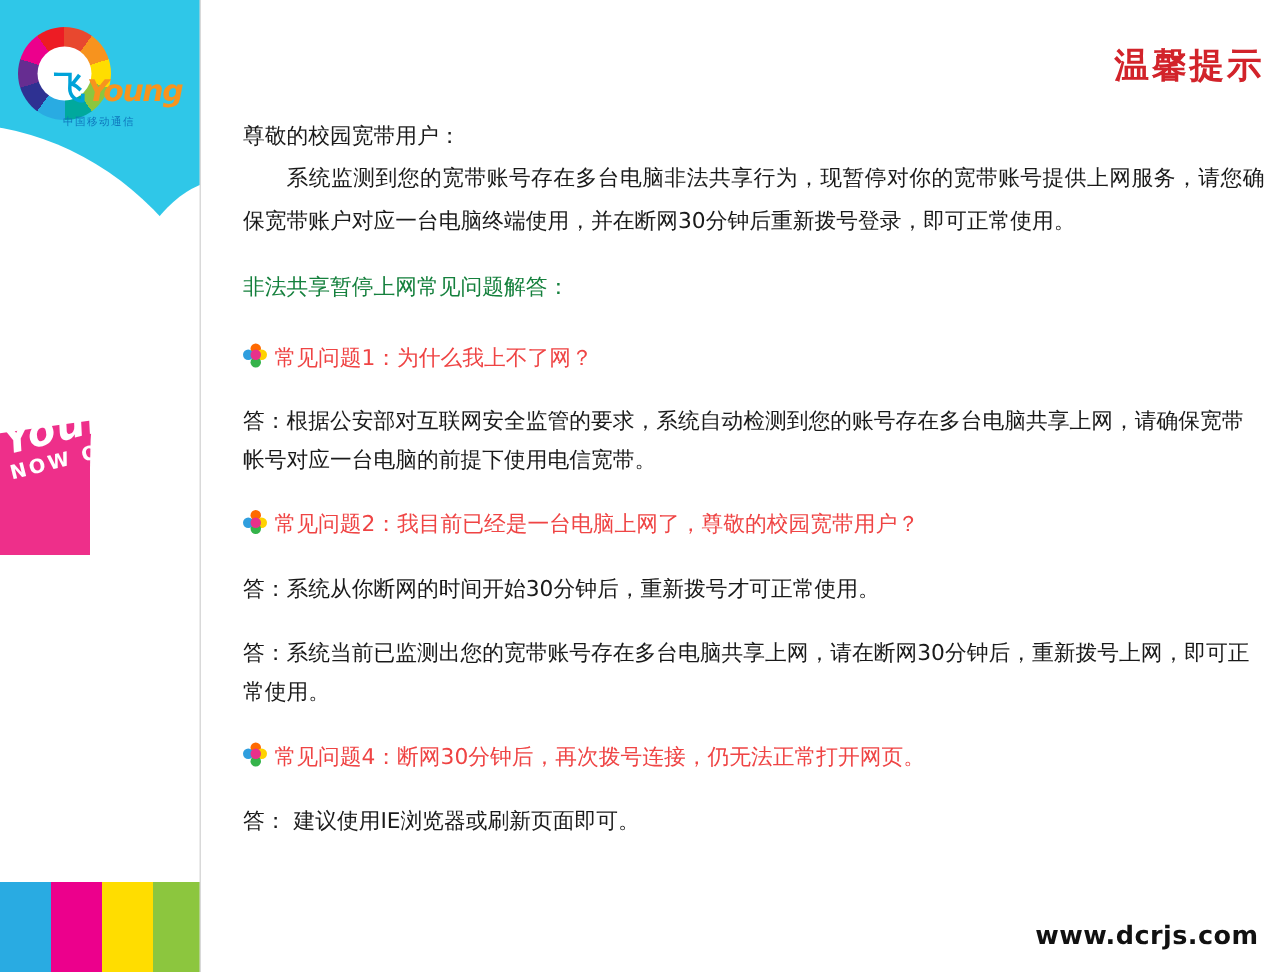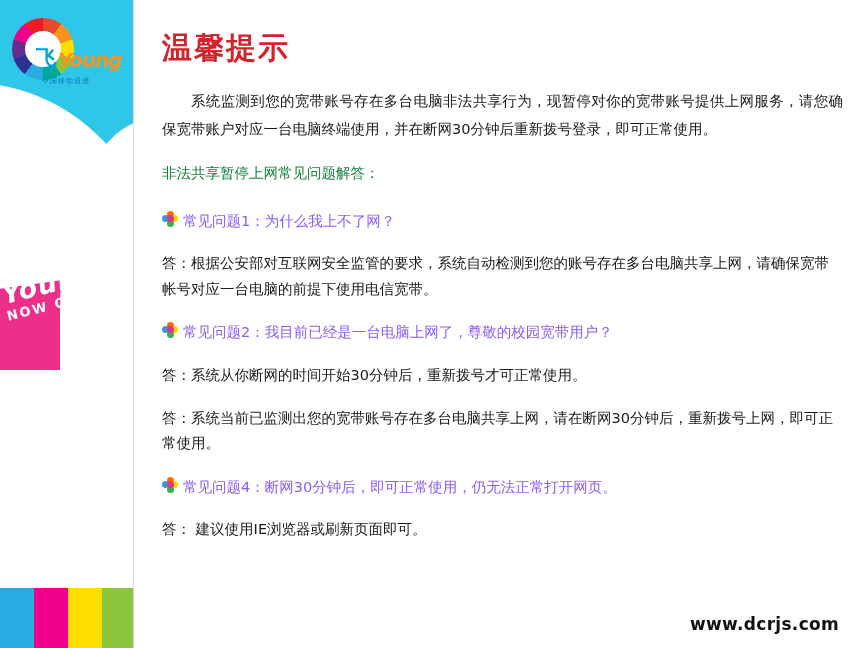--- a/index.html
+++ b/index.html
@@ -173,23 +173,23 @@
     position: absolute;
     left: 134px;
     top: 0;
     right: 0;
     bottom: 0;
     padding: 22px 14px 0 28px;
     box-sizing: border-box;
   }
 
   .title {
-    text-align: left;
+    text-align: right;
     color: #d2232a;
-    font-size: 30px;
+    font-size: 23px;
     font-weight: bold;
     margin: 6px 0 18px 0;
     letter-spacing: 2px;
     font-family: "DejaVu Serif", "Liberation Serif", serif;
   }
 
   .para {
     font-size: 14.5px;
     color: #1a1a1a;
     line-height: 1.95;
@@ -206,21 +206,21 @@
     color: #15803d;
     margin: 0 0 12px 0;
   }
 
   .faq { margin-bottom: 18px; }
 
   .faq-q {
     display: flex;
     align-items: flex-start;
     font-size: 14.5px;
-    color: #8b5cf6;
+    color: #ef4444;
     line-height: 1.7;
   }
   .flower-icon {
     flex: 0 0 auto;
     width: 16px;
     height: 16px;
     margin: 2px 5px 0 0;
     position: relative;
   }
   .flower-icon span {
@@ -287,20 +287,21 @@
     <div class="fb fb3"></div>
     <div class="fb fb4"></div>
   </div>
 </div>
 <div class="banner-edge"></div>
 
 <div class="content">
 
   <div class="title">温馨提示</div>
 
+  <p class="para">尊敬的校园宽带用户：</p>
   <p class="para indent">系统监测到您的宽带账号存在多台电脑非法共享行为，现暂停对你的宽带账号提供上网服务，请您确保宽带账户对应一台电脑终端使用，并在断网30分钟后重新拨号登录，即可正常使用。</p>
 
   <div class="spacer-md"></div>
 
   <div class="section-head">非法共享暂停上网常见问题解答：</div>
 
   <div class="spacer-sm"></div>
 
   <div class="faq">
     <div class="faq-q">
@@ -336,20 +337,20 @@
 
   <div class="faq">
     <div class="faq-q">
       <span class="flower-icon">
         <span class="p1"></span>
           <span class="p2"></span>
           <span class="p3"></span>
           <span class="p4"></span>
           <span class="p5"></span>
       </span>
-      <span>常见问题4：断网30分钟后，即可正常使用，仍无法正常打开网页。</span>
+      <span>常见问题4：断网30分钟后，再次拨号连接，仍无法正常打开网页。</span>
     </div>
     <div class="faq-a">答： 建议使用IE浏览器或刷新页面即可。</div>
   </div>
 
 </div>
 
 <div class="watermark">www.dcrjs.com</div>
 
 </body></html>

